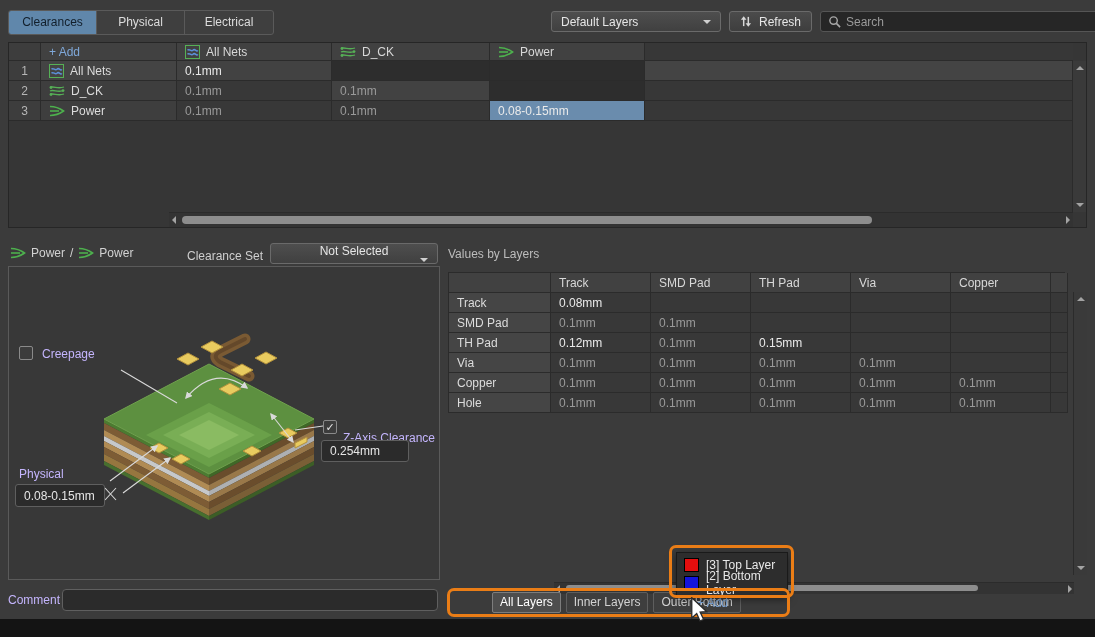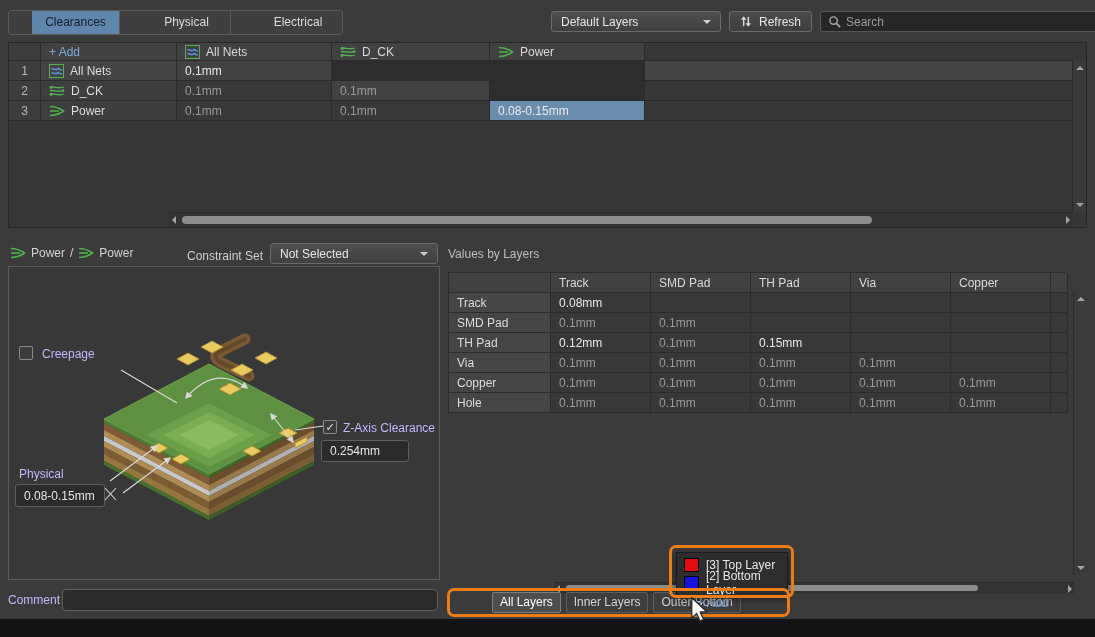--- a/index.html
+++ b/index.html
@@ -1,21 +1,21 @@
 <!DOCTYPE html>
 <html><head>
 <meta charset="utf-8">
 <style>
   html,body{margin:0;padding:0;background:#2a2a2a;}
   #app{position:relative;width:1095px;height:637px;background:#3b3b3b;overflow:hidden;
        font-family:"Liberation Sans",sans-serif;font-size:12px;color:#d6d6d6;}
   .abs{position:absolute;}
   
   #tab-group{left:8px;top:10px;height:23px;display:flex;border:1px solid #5a5a5a;border-radius:3px;overflow:hidden;background:#3f3f3f;}
-  .ttab{min-width:88px;text-align:center;line-height:23px;padding:0 12px;border-right:1px solid #5a5a5a;color:#dcdcdc;box-sizing:border-box;margin-left:23px;}
+  .ttab{min-width:88px;text-align:center;line-height:23px;padding:0 12px;border-right:1px solid #5a5a5a;color:#dcdcdc;box-sizing:border-box;}
   .ttab:last-child{border-right:none;}
   .ttab.active{background:#6087ab;color:#121f2b;}
   .dropdown{background:linear-gradient(#4e4e4e,#404040);border:1px solid #6a6a6a;border-radius:3px;
             display:flex;align-items:center;padding:0 9px;color:#e6e6e6;box-sizing:border-box;}
   .caret{margin-left:auto;width:0;height:0;border:4px solid transparent;border-top-color:#cfcfcf;border-bottom-width:0;}
   .btn{background:linear-gradient(#4b4b4b,#3e3e3e);border:1px solid #6a6a6a;border-radius:3px;
        display:flex;align-items:center;gap:7px;padding:0 10px;color:#e6e6e6;box-sizing:border-box;}
   #search-box{background:#262626;border:1px solid #555;border-radius:3px;display:flex;align-items:center;box-sizing:border-box;padding-left:7px;}
   #search-input{flex:1;background:transparent;border:none;outline:none;color:#ddd;font:inherit;padding:0 5px;min-width:0;}
   #search-input::placeholder{color:#9a9a9a;}
@@ -44,21 +44,21 @@
   .htrack{position:absolute;background:#333333;border-top:1px solid #2b2b2b;}
   .thumb{position:absolute;background:#8d8d8d;border-radius:4px;}
   .tr{position:absolute;width:0;height:0;border:4px solid transparent;}
   .tr.up{border-bottom-color:#a3a3a3;border-top-width:0;}
   .tr.down{border-top-color:#a3a3a3;border-bottom-width:0;}
   .tr.lf{border-right-color:#a3a3a3;border-left-width:0;}
   .tr.rt{border-left-color:#a3a3a3;border-right-width:0;}
   
   #rule-scope{left:10px;top:246px;display:flex;align-items:center;gap:5px;color:#d2d2d2;}
   #constraint-label{left:187px;top:249px;color:#cfcfcf;}
-  #constraint-dd{left:270px;top:243px;width:168px;height:21px;}
+  #constraint-dd{left:270px;top:243px;width:168px;height:21px;flex-direction:column;}
   #vbl-title{left:448px;top:247px;color:#bdbdbd;}
   
   #detail-panel{left:8px;top:266px;width:432px;height:314px;background:#383838;border:1px solid #5a5a5a;box-sizing:border-box;}
   .checkbox{position:absolute;width:14px;height:14px;background:#3c3c3c;border:1px solid #8a8a8a;border-radius:2px;
             display:flex;align-items:center;justify-content:center;color:#e6e6e6;font-size:11px;line-height:1;box-sizing:border-box;}
   .field{position:absolute;background:#2b2b2b;border:1px solid #5f5f5f;border-radius:3px;color:#e6e6e6;
          font:inherit;padding:0 8px;box-sizing:border-box;outline:none;}
   .lbl{position:absolute;color:#c4b5fd;}
   
   #values-panel{left:448px;top:266px;width:639px;height:352px;}
@@ -253,21 +253,21 @@
       <svg width="16" height="14" viewBox="0 0 16 14">
           <g stroke="#4db04d" fill="none" stroke-width="1.6">
             <path d="M1 2.5 C7 2.5 11 4.5 14.5 7 C11 9.5 7 11.5 1 11.5"></path>
             <path d="M1 7 L10 7"></path>
           </g>
         </svg>
     </span>
     <span>Power</span>
   </div>
 
-  <div id="constraint-label" class="abs">Constraint Set</div>
+  <div id="constraint-label" class="abs">Clearance Set</div>
   <div id="constraint-dd" class="abs dropdown">
     <span>Not Selected</span>
     <span class="caret"></span>
   </div>
   <div id="vbl-title" class="abs">Values by Layers</div>
 
   <div id="detail-panel" class="abs">
     <svg class="abs" style="left:0;top:0;" width="430" height="312" viewBox="0 0 430 312">
       <defs>
         <marker id="arr" viewBox="0 0 10 10" refX="8" refY="5" markerWidth="6.5" markerHeight="6.5" orient="auto-start-reverse">
@@ -323,21 +323,21 @@
         <path d="M114 226 L161 191" marker-end="url(#arr)"></path>
         <path d="M96 221 L107 233"></path>
         <path d="M107 221 L96 233"></path>
       </g>
     </svg>
 
     <div class="checkbox" style="left:10px;top:79px;" id="creepage-box"></div>
     <span class="lbl" style="left:33px;top:80px;">Creepage</span>
 
     <div class="checkbox" style="left:314px;top:153px;" id="zaxis-box">✓</div>
-    <span class="lbl" style="left:334px;top:154px;">Z-Axis Clearance</span>
+    <span class="lbl" style="left:334px;top:164px;">Z-Axis Clearance</span>
     <input class="field" style="left: 312px; top: 173px; width: 88px; height: 22px;" value="0.254mm">
 
     <span class="lbl" style="left:10px;top:200px;">Physical</span>
     <input class="field" style="left: 6px; top: 217px; width: 90px; height: 23px;" value="0.08-0.15mm">
   </div>
 
   <span class="abs lbl" style="left:8px;top:593px;">Comment</span>
   <input class="abs field" style="left: 62px; top: 589px; width: 376px; height: 22px; border-radius: 4px;" value="">
 
   <div id="values-panel" class="abs">

